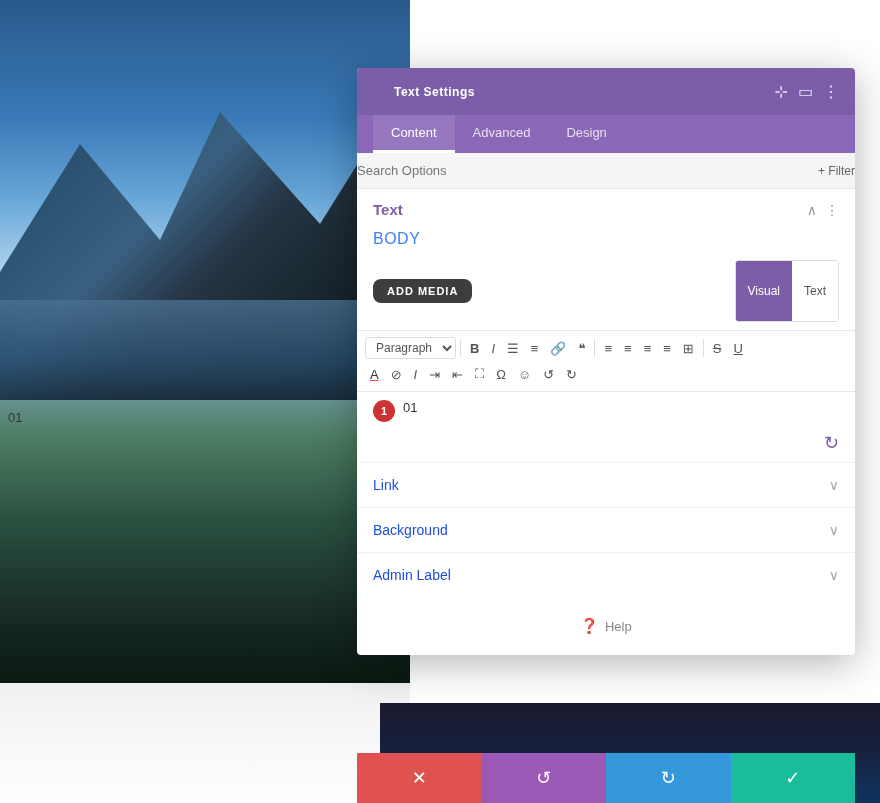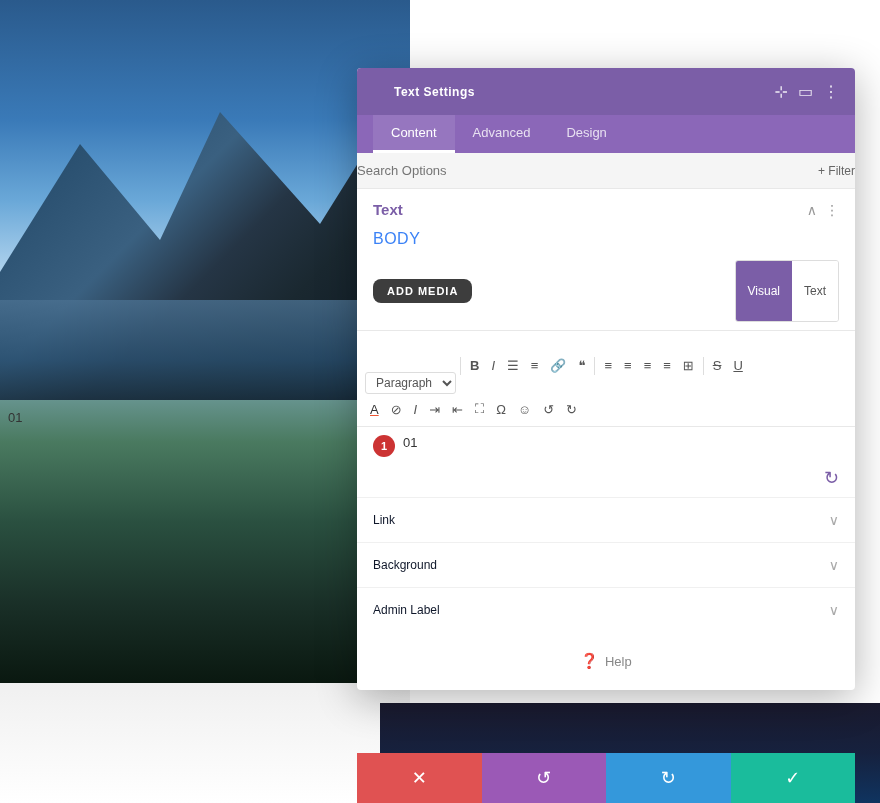--- a/index.html
+++ b/index.html
@@ -323,21 +323,20 @@
     }
 
     .toolbar-select {
       border: 1px solid #ddd;
       border-radius: 3px;
       padding: 2px 6px;
       font-size: 12px;
       color: #555;
       background: white;
       cursor: pointer;
-      margin-top: 35px;
     }
 
     .toolbar-divider {
       width: 1px;
       height: 18px;
       background: #ddd;
       margin: 0 2px;
     }
 
     
@@ -387,22 +386,22 @@
     .collapsible-section {
       border-top: 1px solid #f0f0f0;
       padding: 14px 16px;
       display: flex;
       align-items: center;
       justify-content: space-between;
       cursor: pointer;
     }
 
     .collapsible-label {
-      font-size: 12px;
-      color: #0f172a;
+      font-size: 14px;
+      color: #1d4ed8;
     }
 
     .chevron-down {
       color: #aaa;
       font-size: 14px;
     }
 
     
     .help-section {
       padding: 20px 16px;

